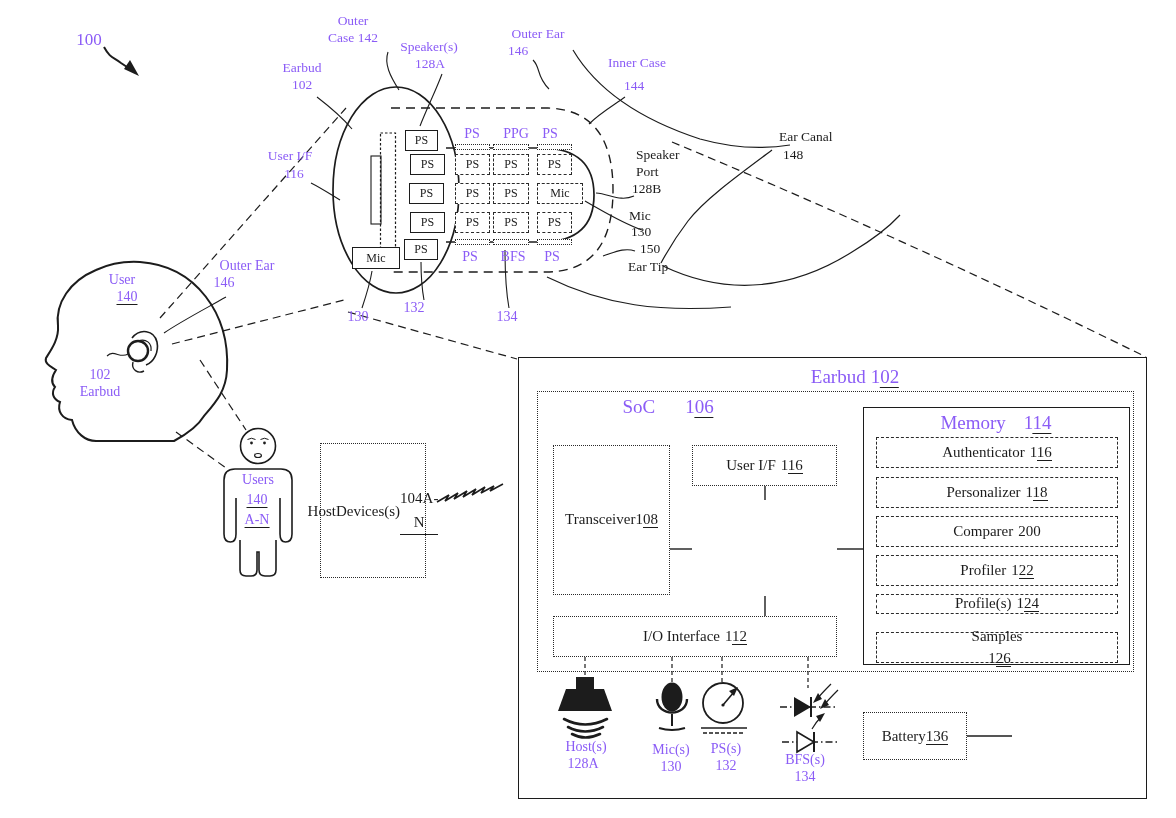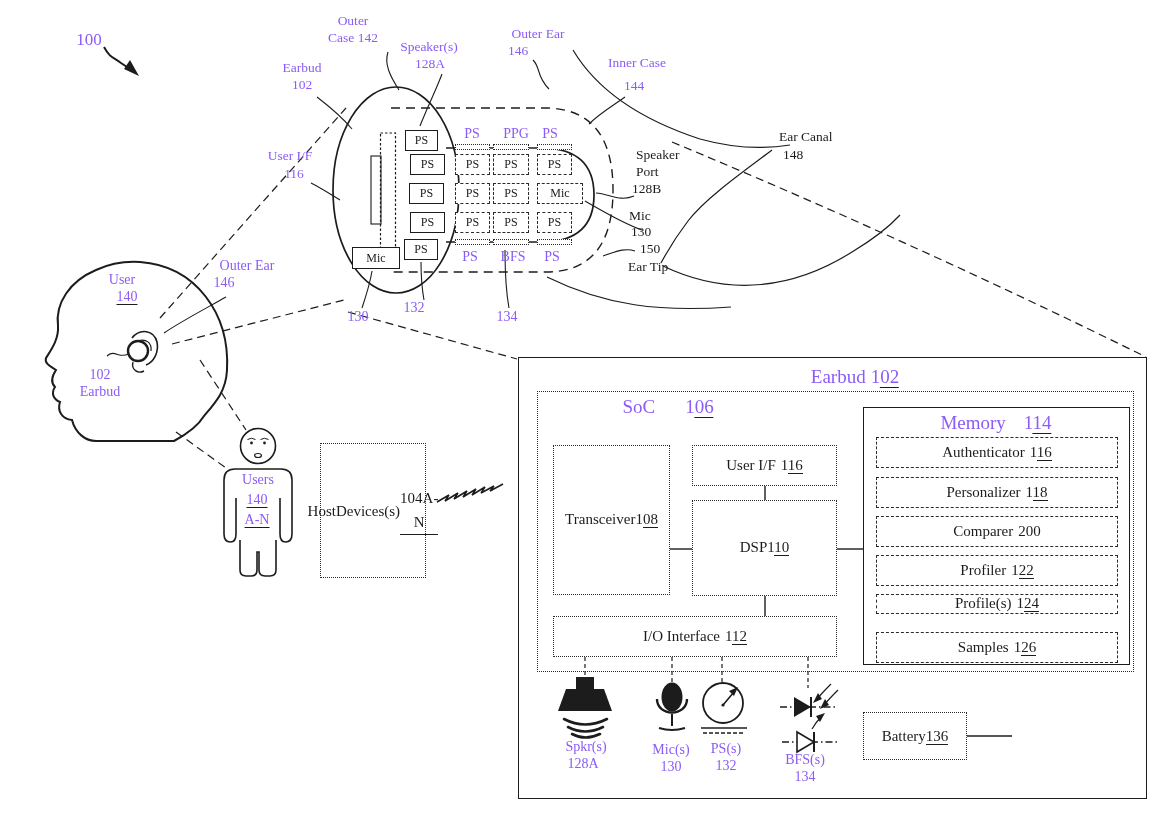--- a/index.html
+++ b/index.html
@@ -247,24 +247,20 @@
 <div class="box b-dot bg" style="left:553px;top:445px;width:117px;height:150px">
   <span>Transceiver</span>
   <span><span>1</span><span class="u">08</span></span>
 </div>
 
 <div class="box b-dot bg" style="left:692px;top:445px;width:145px;height:41px;flex-direction:row">
   <span>User I/F</span>
       <span class="num"><span>1</span><span class="u">16</span></span>
 </div>
 
-<div class="box b-dot bg" style="left:692px;top:500px;width:145px;height:96px">
-  <span>DSP</span>
-  <span><span>1</span><span class="u">10</span></span>
-</div>
 
 <div class="box b-dot bg" style="left:553px;top:616px;width:284px;height:41px;flex-direction:row">
   <span>I/O Interface</span>
       <span class="num"><span>1</span><span class="u">12</span></span>
 </div>
 
 <div class="box b-thin" style="left:863px;top:407px;width:267px;height:258px"></div>
 <div class="lbl fs15" style="left:996px;top:412px">
   <span>Memory</span><span class="num" style="margin-left:18px"><span>1</span><span class="u">14</span></span>
 </div>
@@ -281,31 +277,31 @@
       <span class="num"><span>200</span><span class="u"></span></span>
 </div>
 <div class="box b-dash bg" style="left:876px;top:555px;width:242px;height:31px;flex-direction:row">
   <span>Profiler</span>
       <span class="num"><span>1</span><span class="u">22</span></span>
 </div>
 <div class="box b-dash bg" style="left:876px;top:594px;width:242px;height:20px;flex-direction:row">
   <span>Profile(s)</span>
       <span class="num"><span>1</span><span class="u">24</span></span>
 </div>
-<div class="box b-dash bg" style="left:876px;top:632px;width:242px;height:31px;">
+<div class="box b-dash bg" style="left:876px;top:632px;width:242px;height:31px;flex-direction:column">
   <span>Samples</span>
       <span class="num"><span>1</span><span class="u">26</span></span>
 </div>
 
 <div class="box b-dot bg" style="left:863px;top:712px;width:104px;height:48px;line-height:1.35">
   <span>Battery</span>
   <span><span></span><span class="u">136</span></span>
 </div>
 
-<div class="lbl fs14" style="left:586px;top:739px">Spkr(s)</div>
+<div class="lbl fs14" style="left:586px;top:739px">Host(s)</div>
 <div class="lbl fs14" style="left:583px;top:756px">128A</div>
 <div class="lbl fs14" style="left:671px;top:742px">Mic(s)</div>
 <div class="lbl fs14" style="left:671px;top:759px">130</div>
 <div class="lbl fs14" style="left:726px;top:741px">PS(s)</div>
 <div class="lbl fs14" style="left:726px;top:758px">132</div>
 <div class="lbl fs14" style="left:805px;top:752px">BFS(s)</div>
 <div class="lbl fs14" style="left:805px;top:769px">134</div>
 
 </div>
 

